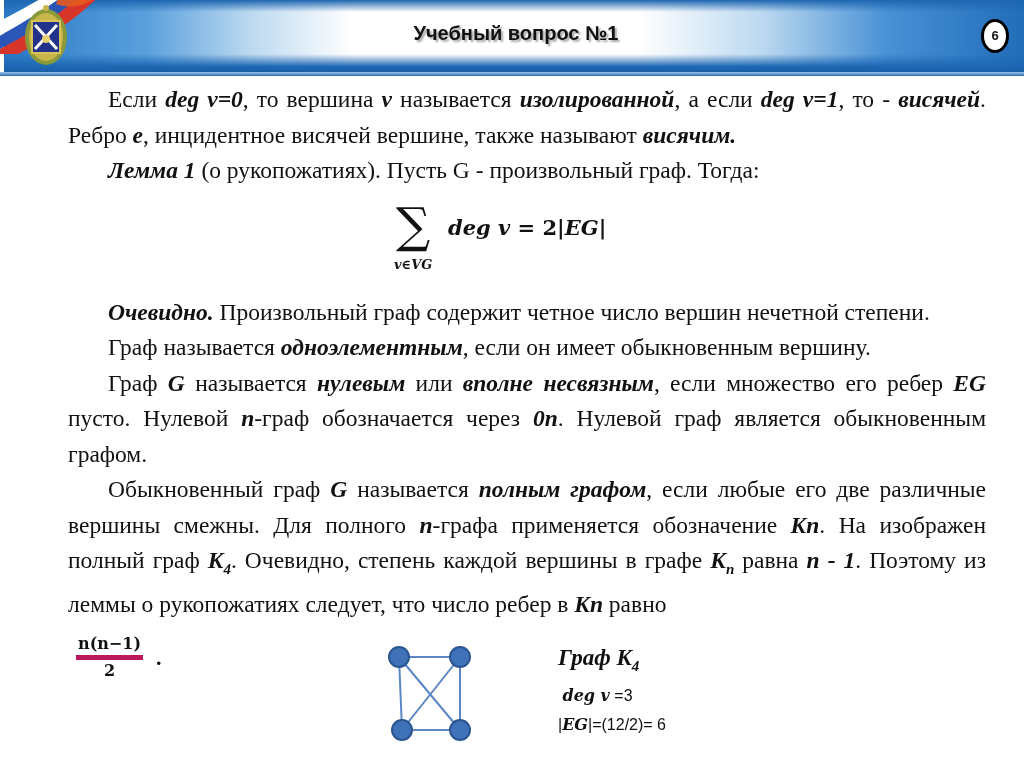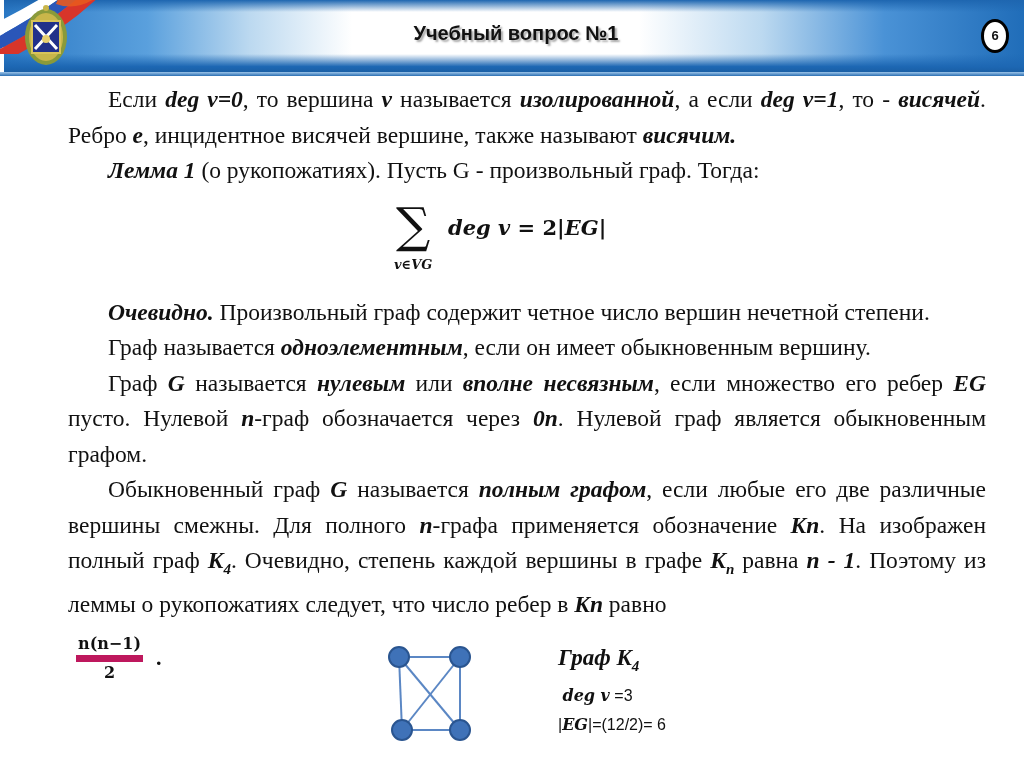--- a/index.html
+++ b/index.html
@@ -24,21 +24,21 @@
   .body-text { position:absolute; left:68px; width:918px; top:82px; font-size:23.5px; line-height:35.5px; text-align:justify; }
   .body-text p { margin:0; text-indent:40px; }
   .bi { font-weight:bold; font-style:italic; }
   .b { font-weight:bold;font-style:italic; }
   .formula { position:absolute; left:392px; top:205px; width:260px; height:70px; }
   .sigma { position:absolute; left:4px; top:-8px; font-family:"DejaVu Serif", serif; font-size:48px; line-height:56px; }
   .sigma-sub { position:absolute; left:2px; top:52px; font-family:"DejaVu Serif", serif; font-style:italic; font-weight:bold; font-size:13px; }
   .formula-rhs { position:absolute; left:56px; top:10px; font-family:"DejaVu Serif", serif; font-weight:bold; font-size:21px; white-space:nowrap; }
   .formula-rhs i { font-style:italic; }
   .frac { position:absolute; left:76px; top:633px; text-align:center; font-family:"DejaVu Serif", serif; font-weight:bold; font-size:16px; }
-  .frac .num { padding:0 2px; border-bottom:7px solid #be185d; line-height:22px; }
+  .frac .num { padding:0 2px; border-bottom:5px solid #be185d; line-height:22px; }
   .frac .den { line-height:22px; }
   .frac-dot { position:absolute; left:156px; top:645px; font-size:22px; font-weight:bold; }
   .graph { position:absolute; left:385px; top:643px; width:100px; height:110px; }
   .k4-info { position:absolute; left:558px; top:643px; font-size:21px; line-height:29px; }
   .k4-title { font-family:"Liberation Serif", serif; font-weight:bold; font-style:italic; font-size:23px; }
   .k4-line { font-family:"Liberation Sans", sans-serif; font-size:16px; }
   .k4-line .m { font-family:"DejaVu Serif", serif; font-weight:bold; font-style:italic; }
 </style>
 </head>
 <body>

